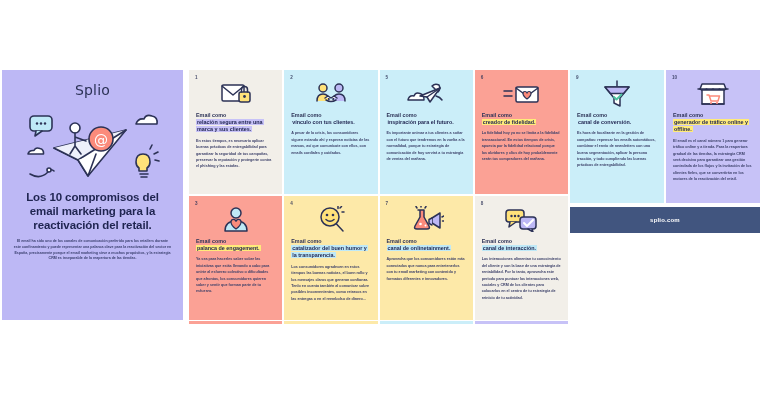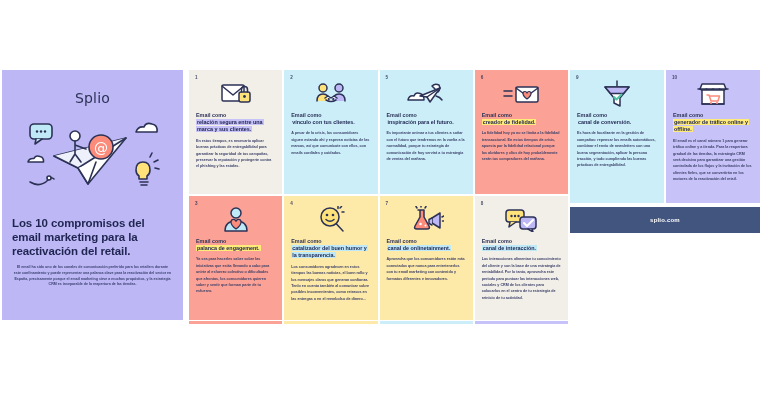--- a/index.html
+++ b/index.html
@@ -25,34 +25,35 @@
     flex-direction: column;
     align-items: center;
     padding: 8px 10px 6px 10px;
   }
   .hero-logo {
     font-family: "DejaVu Sans", sans-serif;
     font-size: 14px;
     font-weight: 400;
     color: #2c3256;
     letter-spacing: .2px;
-    margin-top: 12px;
+    margin-top: 4px;
   }
   .hero-art {
     width: 150px; height: 86px;
     margin-top: 4px;
     position: relative;
   }
   .hero-art svg { display: block; }
   .hero-title {
-    margin-top: 20px;
+    margin-top: 2px;
     font-size: 11.5px;
     line-height: 1.22;
     font-weight: 700;
     color: #1f2450;
+    text-align: center;
     letter-spacing: -.1px;
   }
   .hero-body {
     margin-top: 7px;
     font-size: 3.6px;
     line-height: 1.62;
     color: #3c4170;
     text-align: center;
     font-weight: 600;
     max-width: 158px;

